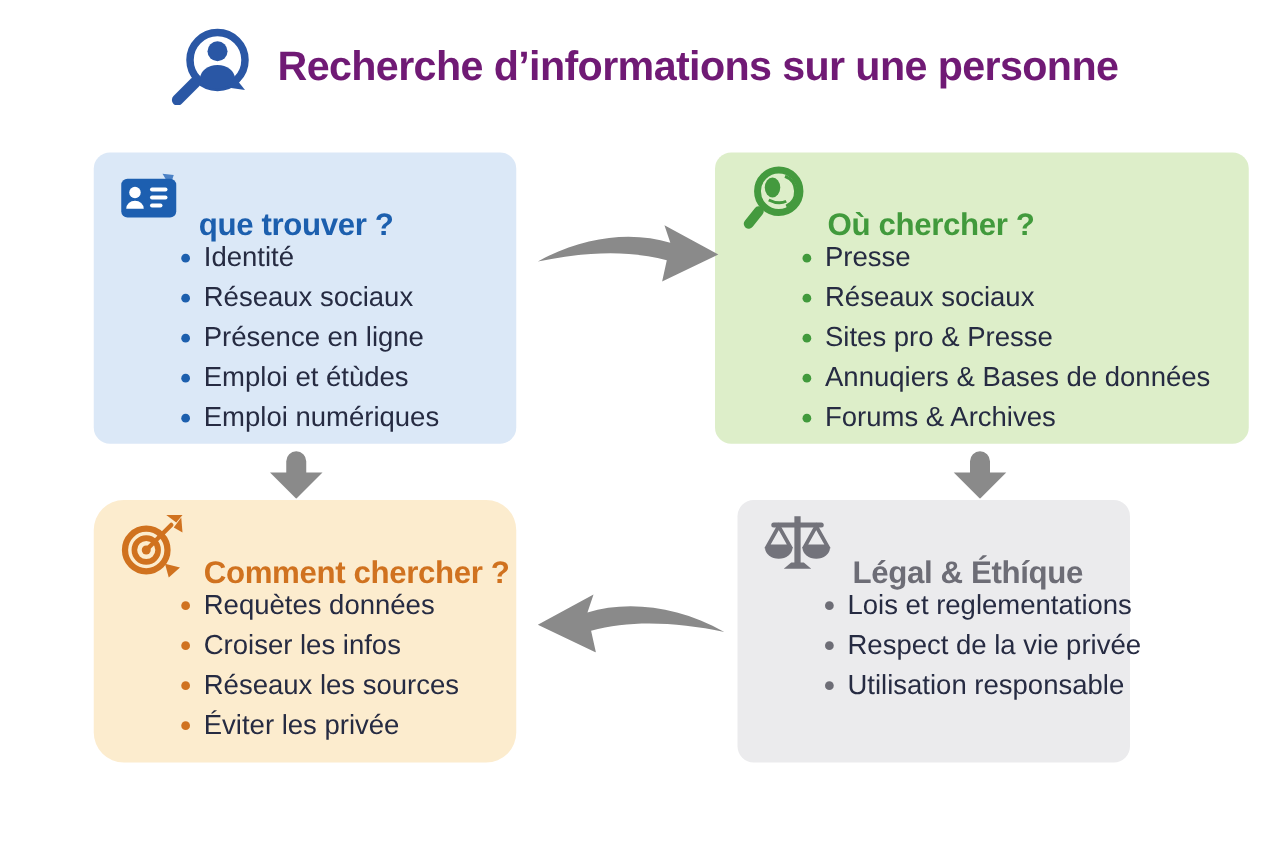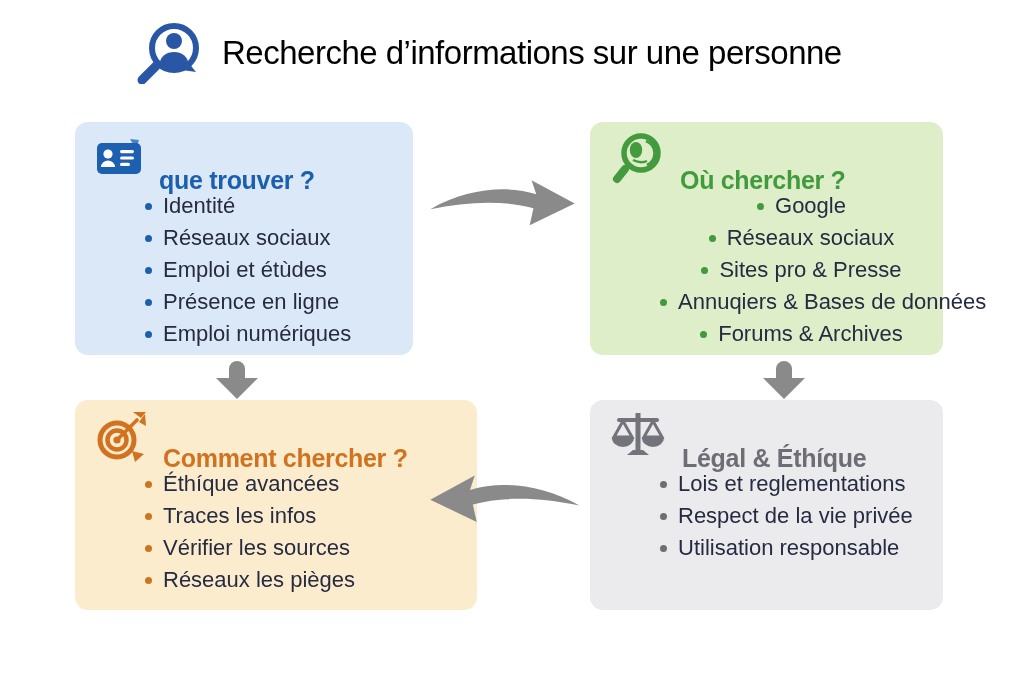--- a/index.html
+++ b/index.html
@@ -7,29 +7,29 @@
     position:relative; width:1024px; height:683px; background:#ffffff;
     font-family:"Liberation Sans", sans-serif; overflow:hidden;
   }
 
   
   .title-row {
     position:absolute; left:136px; top:22px;
     display:flex; align-items:center; gap:16px;
   }
   .title-text {
-    font-size:33px; font-weight:400; color:#000000; letter-spacing:-0.5px;
+    font-size:33px; font-weight:700; color:#701a75; letter-spacing:-0.5px;
   }
 
   
   .box { position:absolute; border-radius:13px; }
   .box-what  { left:75px;  top:122px; width:338px; height:233px; background:#dbe8f7; --accent:#1c5fae; }
-  .box-where { left:590px; top:122px; width:353px; height:233px; background:#ddeec9;text-align:center; --accent:#419a3c; }
-  .box-how   { left:75px;  top:400px; width:402px; height:210px; background:#fcecce; --accent:#d0721f; }
-  .box-legal { left:590px; top:400px; width:353px; height:210px; background:#ebebed; --accent:#6d6d76; }
+  .box-where { left:572px; top:122px; width:427px; height:233px; background:#ddeec9; --accent:#419a3c; }
+  .box-how   { left:75px;  top:400px; width:338px; height:210px; background:#fcecce;border-radius:24px; --accent:#d0721f; }
+  .box-legal { left:590px; top:400px; width:314px; height:210px; background:#ebebed; --accent:#6d6d76; }
 
   .box-header {
     display:flex; align-items:center; gap:15px;
     padding:15px 0 0 19px; height:42px;
   }
   .box-title { font-size:25px; font-weight:700; color:var(--accent); letter-spacing:-0.3px;margin-top:44px; }
 
   .box-list {
     list-style:none; margin:11px 0 0 0; padding:0 0 0 70px;
   }
@@ -82,43 +82,43 @@
           <rect x="26" y="12" width="14" height="3.2" rx="1.6" fill="#ffffff"></rect>
           <rect x="26" y="18.4" width="14" height="3.2" rx="1.6" fill="#ffffff"></rect>
           <rect x="26" y="24.8" width="10" height="3.2" rx="1.6" fill="#ffffff"></rect>
         </svg>
       </span>
       <span class="box-title">que trouver ?</span>
     </div>
     <ul class="box-list">
       <li>Identité</li>
       <li>Réseaux sociaux</li>
+      <li>Présence en ligne</li>
       <li>Emploi et étùdes</li>
-      <li>Présence en ligne</li>
       <li>Emploi numériques</li>
     </ul>
   </div>
 
   <div class="box box-where">
     <div class="box-header">
       <span class="icon">
         <svg width="56" height="56" viewBox="0 0 56 56">
           <g fill="none" stroke="#449a3e">
             <circle cx="32" cy="23" r="17" stroke-width="5.5"></circle>
             <line x1="16" y1="39" x2="8" y2="49" stroke-width="8" stroke-linecap="round"></line>
             <path d="M37,11 a13,13 0 0 1 1,24" stroke-width="2.6"></path>
             <path d="M24,30 q8,4 14,1" stroke-width="2.4"></path>
           </g>
           <ellipse cx="27" cy="20" rx="6.2" ry="8" fill="#449a3e"></ellipse>
         </svg>
       </span>
       <span class="box-title">Où chercher ?</span>
     </div>
     <ul class="box-list">
-      <li>Google</li>
+      <li>Presse</li>
       <li>Réseaux sociaux</li>
       <li>Sites pro &amp; Presse</li>
       <li>Annuqiers &amp; Bases de données</li>
       <li>Forums &amp; Archives</li>
     </ul>
   </div>
 
   <div class="box box-how">
     <div class="box-header">
       <span class="icon">
@@ -130,24 +130,24 @@
           </g>
           <circle cx="23" cy="31" r="3.6" fill="#d0721f"></circle>
           <path d="M39,3 l13,0 -5,6 z" fill="#d0721f"></path>
           <path d="M51,5 l1,12 -7,-4 z" fill="#d0721f"></path>
           <path d="M38,42 l12,3 -9,8 z" fill="#d0721f"></path>
         </svg>
       </span>
       <span class="box-title">Comment chercher ?</span>
     </div>
     <ul class="box-list">
-      <li>Éthíque avancées</li>
-      <li>Traces les infos</li>
-      <li>Vérifier les sources</li>
-      <li>Réseaux les pièges</li>
+      <li>Requètes données</li>
+      <li>Croiser les infos</li>
+      <li>Réseaux les sources</li>
+      <li>Éviter les privée</li>
     </ul>
   </div>
 
   <div class="box box-legal">
     <div class="box-header">
       <span class="icon">
         <svg width="58" height="50" viewBox="0 0 58 50">
           <g fill="#73737b">
             <rect x="26.5" y="2" width="5" height="40"></rect>
             <rect x="8" y="7" width="42" height="4" rx="2"></rect>

